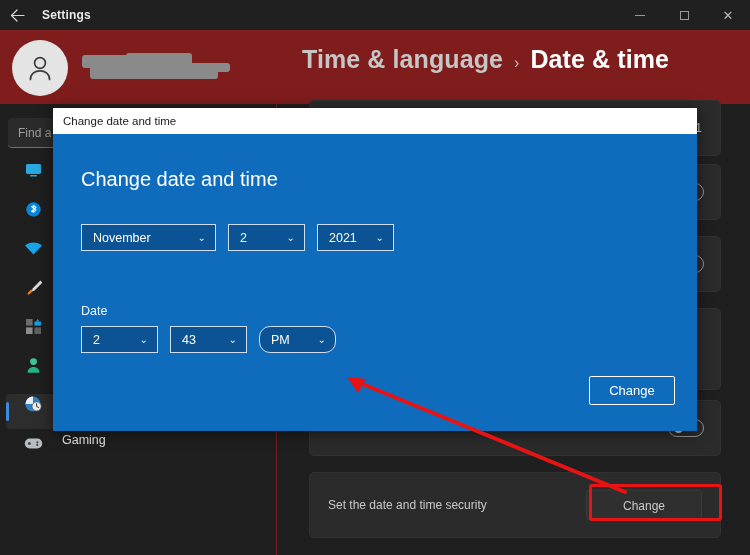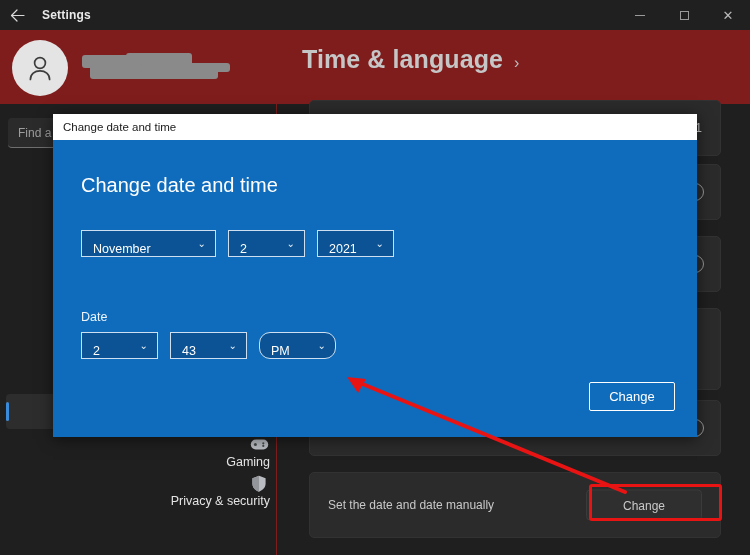--- a/index.html
+++ b/index.html
@@ -88,22 +88,22 @@
     border-bottom: 1px solid #6f6f6f;
     border-radius: 4px;
     display: flex; align-items: center; padding: 0 10px;
   }
   .searchbox span { color: #9d9d9d; font-size: 12px; }
 
   .navlist { position: absolute; left: 0; top: 56px; width: 276px; }
   .navitem {
     position: relative;
     height: 35px; margin: 0 6px 4px 6px;
-    display: flex; align-items: flex-end;
-    border-radius: 4px; padding-left: 16px; flex-direction: column;
+    display: flex; align-items: flex-start;
+    border-radius: 4px; padding-left: 16px;
   }
   .navitem.selected { background: #2d2d2d; }
   .navitem.selected::before {
     content: ""; position: absolute; left: 0; top: 8px;
     width: 3px; height: 19px; background: #3a8bdb; border-radius: 2px;
   }
   .nav-ico {
     width: 22px; height: 20px;
     display: flex; align-items: center; justify-content: center;
     flex: 0 0 22px;
@@ -151,21 +151,21 @@
     border-radius: 4px;
     display: flex; align-items: center; justify-content: center;
     color: #c9c9c9; font-size: 12px;
   }
   .highlight-box {
     position: absolute; border: 3px solid #e81414; border-radius: 3px;
   }
 
   
   .dialog {
-    position: absolute; left: 53px; top: 114px;
+    position: absolute; left: 53px; top: 108px;
     width: 644px; height: 323px;
     box-shadow: 0 2px 14px rgba(0,0,0,.55);
   }
   .dlg-titlebar {
     height: 26px; background: #ffffff;
     display: flex; align-items: center; padding-left: 10px;
   }
   .dlg-titlebar span { color: #1a1a1a; font-size: 11.5px; }
   .dlg-body {
     height: 297px; background: #0f6cbd;
@@ -175,21 +175,21 @@
     position: absolute; left: 28px; top: 34px;
     color: #ffffff; font-size: 20px; font-weight: normal;
   }
   .field-group { position: absolute; }
   .field-label { color: #eef4fb; font-size: 12.5px; margin-bottom: 8px; }
   .row { display: flex; gap: 12px; }
   .combo {
     height: 27px;
     background: #0b5394;
     border: 1px solid #cddff0;
-    display: flex; align-items: flex-end;
+    display: flex; align-items: center;
     padding: 0 8px 0 11px;
     position: relative;
   }
   .combo .cv { color: #ffffff; font-size: 12.5px; }
   .combo .chev {
     position: absolute; right: 9px; top: 50%;
     transform: translateY(-50%);
     color: #eaf2fa; font-size: 10px; line-height: 1;
   }
   .dlg-actions {
@@ -245,20 +245,21 @@
       <i class="rd rd1"></i>
         <i class="rd rd2"></i>
         <i class="rd rd3"></i>
         <i class="rd rd4"></i>
     </div>
   </div>
 
   <div class="breadcrumb">
     <span class="bc-parent">Time &amp; language</span>
     <span class="bc-sep">›</span>
+    <span class="bc-current">Date &amp; time</span>
   </div>
 
   <div class="sidebar">
 
     <div class="searchbox">
       <span>Find a</span>
     </div>
 
     <div class="navlist">
 
@@ -342,29 +343,20 @@
             <rect x="0.8" y="1.6" width="17.4" height="9.8" rx="4.9" fill="#b9bdc2"></rect>
             <circle cx="5.4" cy="6.5" r="1.5" fill="#4a4a4a"></circle>
             <circle cx="13.3" cy="5.3" r="1.1" fill="#4a4a4a"></circle>
             <circle cx="13.3" cy="7.9" r="1.1" fill="#4a4a4a"></circle>
           </svg>
         </span>
         <span class="nav-label">Gaming</span>
       </div>
 
 
-      <div class="navitem">
-        <span class="nav-ico">
-          <svg width="16" height="17" viewBox="0 0 16 17" aria-hidden="true">
-            <path d="M8 .8l6.6 2.5v5.3c0 4.2-2.9 6.7-6.6 8.1-3.7-1.4-6.6-3.9-6.6-8.1V3.3z" fill="#b9bdc2"></path>
-            <path d="M8 .8v16c-3.7-1.4-6.6-3.9-6.6-8.1V3.3z" fill="#93979b"></path>
-          </svg>
-        </span>
-        <span class="nav-label">Privacy &amp; security</span>
-      </div>
 
     </div>
   </div>
 
   <div class="content">
 
     <div class="card" style="top:-4px; height:56px;">
       <span class="c-value">2021</span>
     </div>
 
@@ -382,21 +374,21 @@
 
     <div class="card" style="top:204px; height:82px;"></div>
 
     <div class="card" style="top:296px; height:56px;">
       <div class="toggle">
           <i class="knob"></i>
         </div>
     </div>
 
     <div class="card" style="top:368px; height:66px;">
-      <span class="c-label">Set the date and date manually</span>
+      <span class="c-label">Set the date and time security</span>
       <div class="btn-ghost">Change</div>
     </div>
 
   </div>
 
   <div class="highlight-box" style="left:589px; top:484px; width:133px; height:37px;"></div>
 
   <div class="dialog">
 
     <div class="dlg-titlebar">

